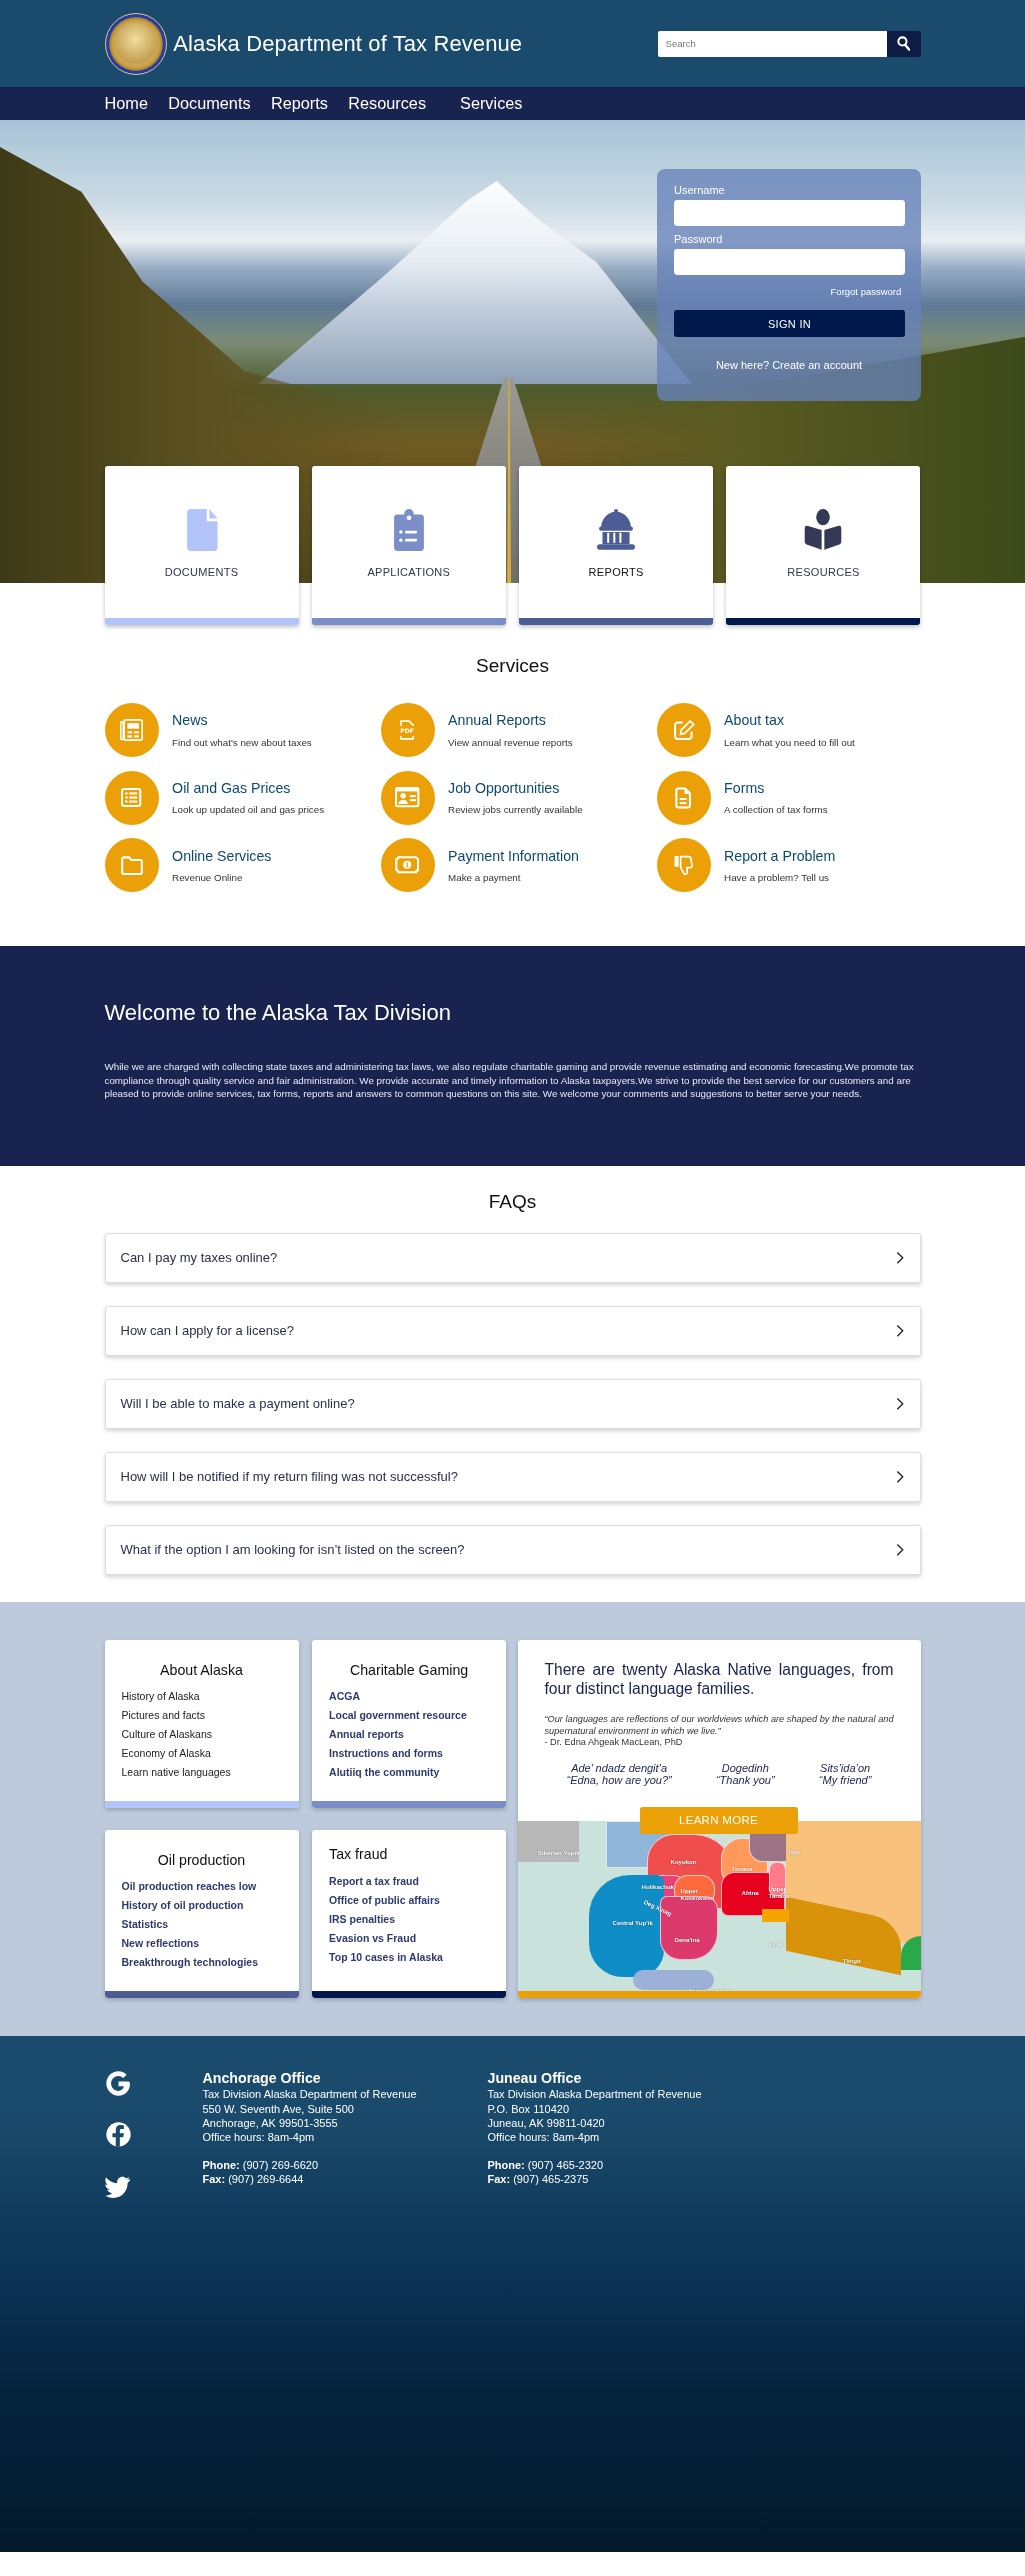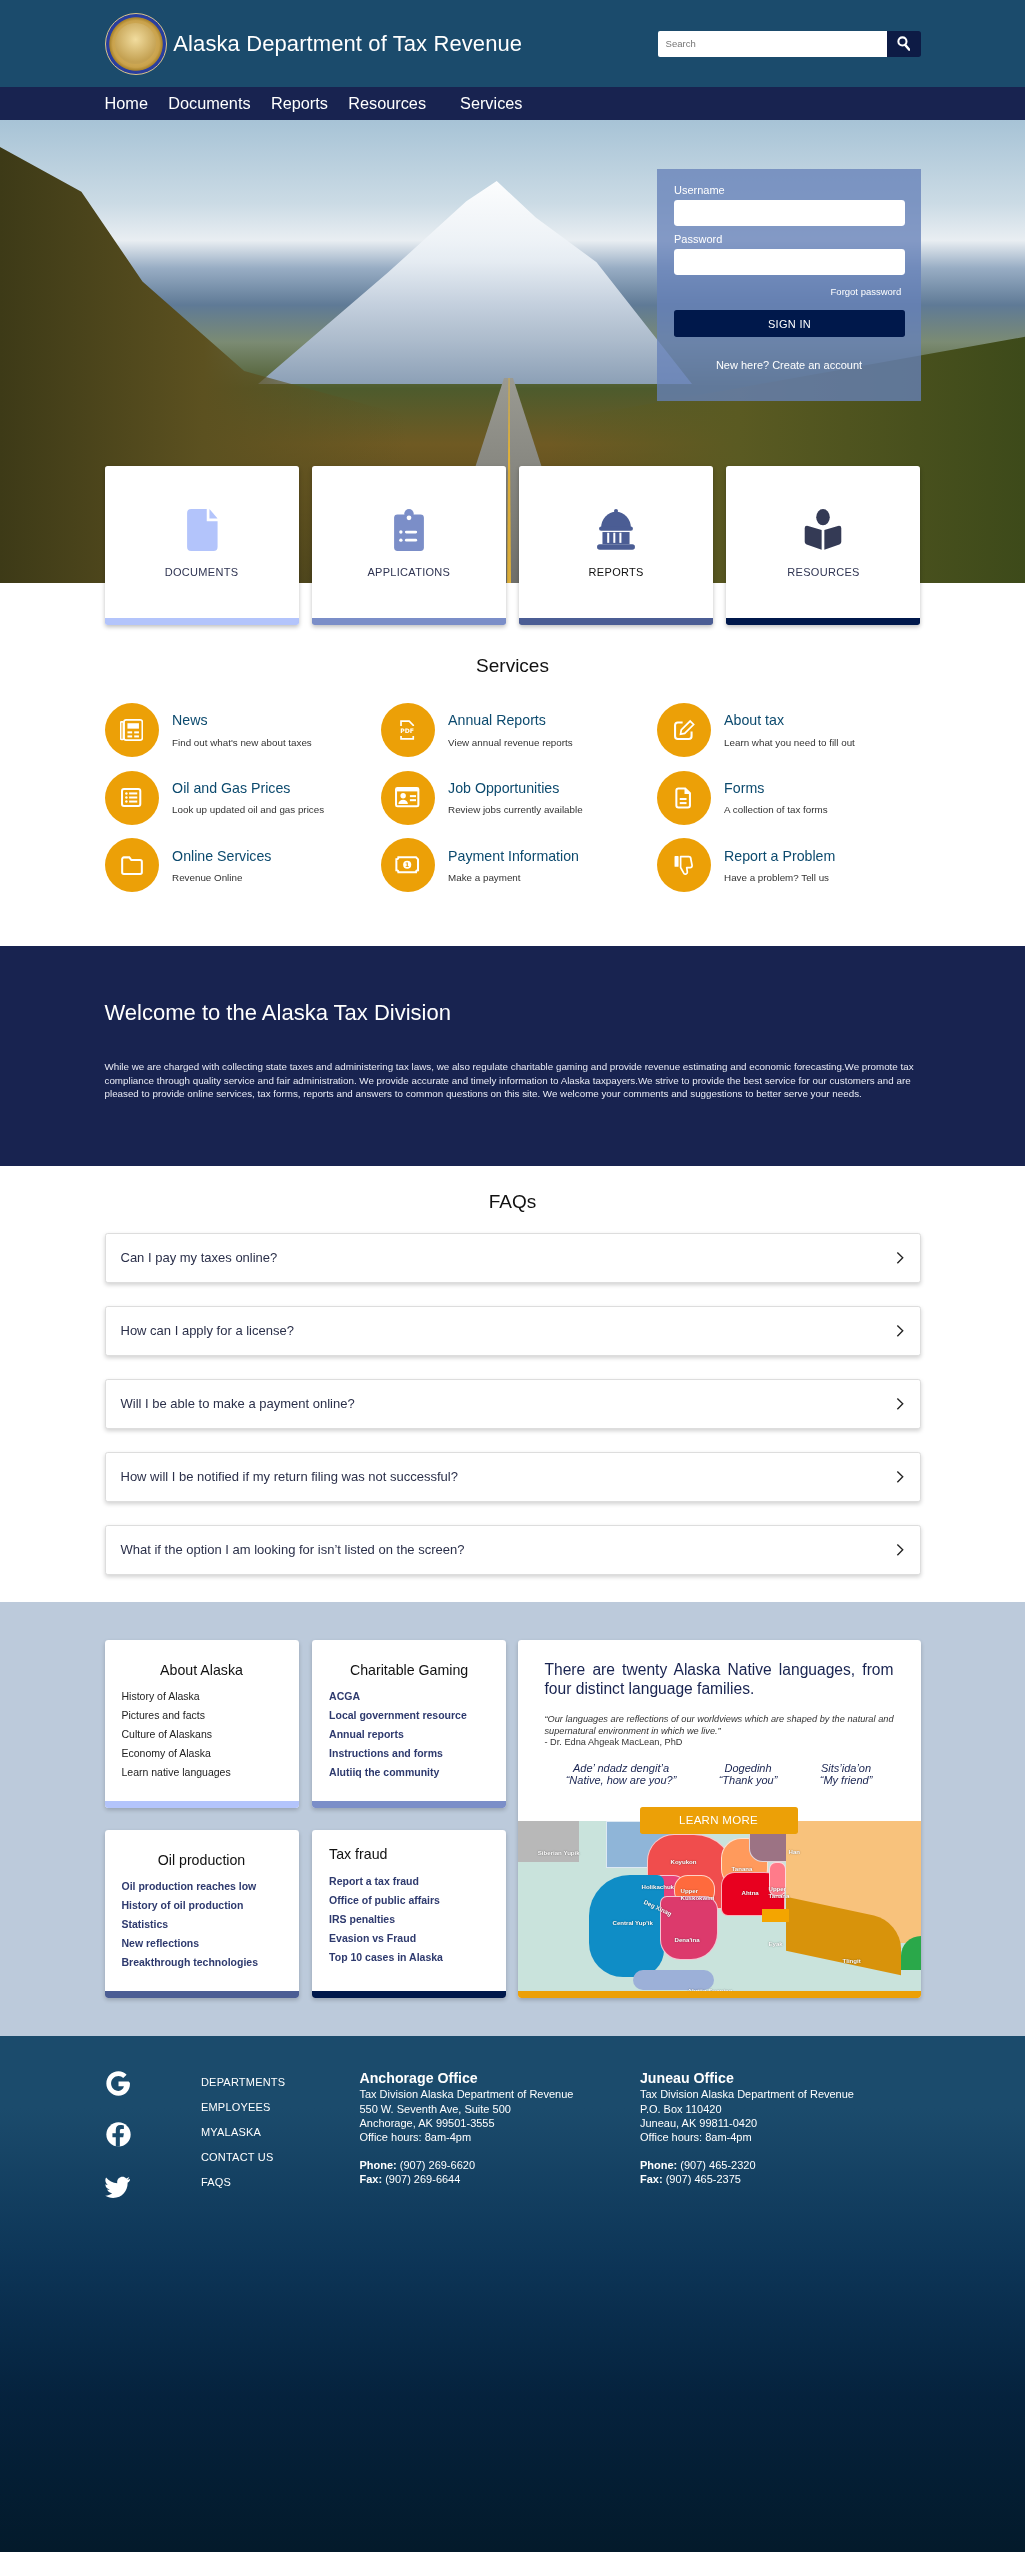--- a/index.html
+++ b/index.html
@@ -33,21 +33,21 @@
     clip-path: polygon(0 0, 20% 10%, 35% 30%, 60% 50%, 100% 60%, 100% 100%, 0 100%); }
   .hero .forest-r { position: absolute; right: 0; top: 149px; width: 475px; height: 339px;
     background: linear-gradient(270deg, #3d4a1a 0%, #5a5a22 60%, rgba(60,70,30,0) 100%);
     clip-path: polygon(0 45%, 40% 35%, 100% 20%, 100% 100%, 0 100%); }
   .hero .road { position: absolute; left: 434px; top: 258px; width: 149px; height: 217px;
     background: linear-gradient(180deg, #9a9a92, #6d6d68);
     clip-path: polygon(47% 0, 53% 0, 100% 100%, 0 100%); }
   .hero .road-line { position: absolute; left: 507px; top: 258px; width: 4.1px; height: 217px; background: #e0b13a; clip-path: polygon(40% 0, 60% 0, 100% 100%, 0 100%); }
 
   .login { position: absolute; right: 104px; top: 49px; width: 264px; height: 232px;
-    background: rgba(102, 130, 185, 0.78); border-radius: 0; padding: 15px 17px; color: #fff; }
+    background: rgba(102, 130, 185, 0.78); border-radius: 8px; padding: 15px 17px; color: #fff; }
   .login label { display: block; font-size: 11px; margin-bottom: 4.1px; }
   .login input { width: 231px; height: 26px; border: none; border-radius: 3.4px; margin-bottom: 6.8px; }
   .login .forgot { text-align: right; font-size: 9.5px; margin: 4.1px 2.7px 13.6px 0; display: block; color: #fff; text-decoration: none; }
   .login .signin { width: 231px; height: 27px; background: #00184b; color: #fff; border: none; border-radius: 2.7px; font-size: 11px; letter-spacing: 0.3px; font-family: "Liberation Sans", sans-serif; cursor: pointer; }
   .login .create { display: block; text-align: center; font-size: 11px; margin-top: 22px; color: #fff; text-decoration: none; }
 
   
   .quick { position: relative; margin-top: -117px; z-index: 2; }
   .quick .wrap { display: flex; justify-content: space-between; }
   .qcard { width: 194px; height: 159px; background: #fff; border-radius: 2.7px; box-shadow: 0 2px 4.1px rgba(0,0,0,.25); position: relative; overflow: hidden; cursor: pointer; text-align: center; }
@@ -439,21 +439,21 @@
     </div>
 
     <div class="lang">
       <div class="inner">
         <h3>There are twenty Alaska Native languages, from four distinct language families.</h3>
         <p class="quote">“Our languages are reflections of our worldviews which are shaped by the natural and supernatural environment in which we live.”</p>
         <p class="author">- Dr. Edna Ahgeak MacLean, PhD</p>
         <div class="phrases">
           <div>
               <div class="w">Ade’ ndadz dengit’a</div>
-              <div class="m">“Native, how are you?”</div>
+              <div class="m">“Edna, how are you?”</div>
             </div>
           <div>
               <div class="w">Dogedinh</div>
               <div class="m">“Thank you”</div>
             </div>
           <div>
               <div class="w">Sits’ida’on</div>
               <div class="m">“My friend”</div>
             </div>
         </div>
@@ -503,27 +503,20 @@
             <path d="M35 17 H20 V24 H28 C27 28 24 31 20 31 C14 31 9 26 9 20 C9 14 14 9 20 9 C23 9 25 10 27 12 L32 7 C29 4 25 2 20 2 C10 2 2 10 2 20 C2 30 10 38 20 38 C30 38 37 31 37 20 C37 19 36 18 35 17z" fill="#fff"></path>
           </svg></div>
       <div><svg width="27" height="27" viewBox="0 0 40 40">
             <circle cx="20" cy="20" r="18" fill="#fff"></circle>
             <path d="M22 38 V24 H27 L28 18 H22 V14.5 C22 13 23 12 24.5 12 H28 V6.5 C26 6 24 6 22.5 6 C18.5 6 16 8.5 16 13 V18 H11 V24 H16 V38z" fill="#1b4b6c"></path>
           </svg></div>
       <div><svg width="27" height="27" viewBox="0 0 40 40">
             <path d="M37 9 C36 9.5 34.5 10 33 10 C34.5 9 35.5 7.5 36 6 C34.5 7 33 7.5 31.5 8 C30 6.5 28 5.5 26 5.5 C21.5 5.5 18 9 18 13.5 C18 14 18 14.7 18.2 15.2 C11.5 15 5.6 11.7 1.6 6.8 C0.9 8 0.5 9.4 0.5 10.9 C0.5 13.7 1.9 16.1 4.1 17.6 C2.8 17.5 1.6 17.2 0.5 16.6 C0.5 20.6 3.3 23.7 7 24.4 C5.8 24.8 4.5 24.8 3.3 24.6 C4.3 27.6 7.2 29.9 10.6 30 C7.2 32.6 3.5 33.8 0 33.5 C3.5 35.8 7.7 37 12 37 C26 37 33.5 25.5 33.5 15.6 V14.6 C35 13.5 36.2 12.2 37 10.7z" fill="#fff"></path>
           </svg></div>
     </div>
-    <div class="flinks">
-      <a href="#">DEPARTMENTS</a>
-      <a href="#">EMPLOYEES</a>
-      <a href="#">MYALASKA</a>
-      <a href="#">CONTACT US</a>
-      <a href="#">FAQS</a>
-    </div>
     <div class="office">
       <h4>Anchorage Office</h4>
       <div>Tax Division Alaska Department of Revenue</div>
       <div>550 W. Seventh Ave, Suite 500</div>
       <div>Anchorage, AK 99501-3555</div>
       <div>Office hours: 8am-4pm</div>
       <div class="gap"></div>
       <div><b>Phone:</b> <span>(907) 269-6620</span></div>
       <div><b>Fax:</b> <span>(907) 269-6644</span></div>
     </div>

